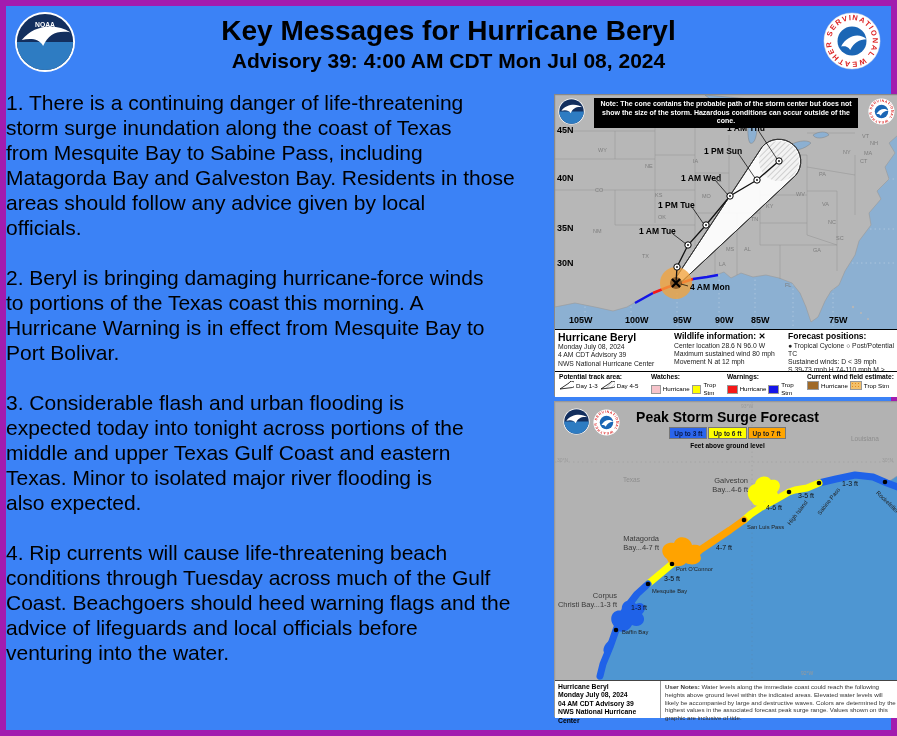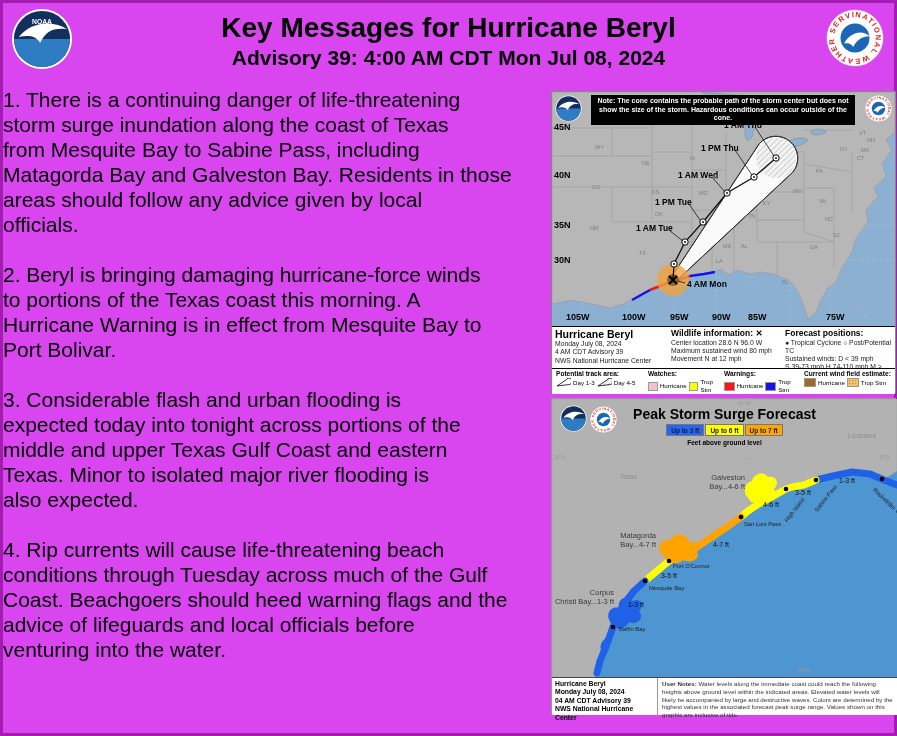--- a/index.html
+++ b/index.html
@@ -1,18 +1,18 @@
 <!DOCTYPE html>
 <html><head>
 <meta charset="utf-8">
 <style>
   html,body{margin:0;padding:0;background:#fff;}
   body{width:897px;height:736px;position:relative;font-family:"Liberation Sans",sans-serif;color:#000;overflow:hidden;}
   .b{font-weight:bold;}
-  #canvas{position:absolute;inset:0;background:#d946ef;border:3px solid #a21caf;box-sizing:border-box;}
+  #canvas{position:absolute;inset:0;background:#3b82f6;border:6px solid #a21caf;box-sizing:border-box;}
 
   
   .title-block{position:absolute;left:80px;right:80px;top:8px;text-align:center;}
   .title-main{font-size:28px;font-weight:bold;line-height:34px;}
   .title-sub{font-size:21px;font-weight:bold;line-height:26px;}
   .logo{position:absolute;}
   .logo svg{display:block;width:100%;height:100%;}
 
   
   .messages{position:absolute;left:0;top:84px;width:540px;font-size:21px;line-height:25px;}
@@ -235,21 +235,21 @@
     <span class="cl" style="left:118px;top:220px;">95W</span>
     <span class="cl" style="left:160px;top:220px;">90W</span>
     <span class="cl" style="left:196px;top:220px;">85W</span>
     <span class="cl" style="left:234px;top:220px;margin-top:47px;">80W</span>
     <span class="cl" style="left:274px;top:220px;">75W</span>
 
     <span class="tl" style="left:135px;top:187px;">4 AM Mon</span>
     <span class="tl" style="left:84px;top:131px;">1 AM Tue</span>
     <span class="tl" style="left:103px;top:105px;">1 PM Tue</span>
     <span class="tl" style="left:126px;top:78px;">1 AM Wed</span>
-    <span class="tl" style="left:149px;top:51px;">1 PM Thu</span>
+    <span class="tl" style="left:149px;top:51px;">1 PM Sun</span>
     <span class="tl" style="left:172px;top:28px;">1 AM Thu</span>
 
     <span class="cs" style="left:43px;top:52px;">WY</span>
     <span class="cs" style="left:90px;top:68px;">NE</span>
     <span class="cs" style="left:40px;top:92px;">CO</span>
     <span class="cs" style="left:100px;top:97px;">KS</span>
     <span class="cs" style="left:138px;top:63px;">IA</span>
     <span class="cs" style="left:147px;top:98px;">MO</span>
     <span class="cs" style="left:162px;top:82px;">IL</span>
     <span class="cs" style="left:103px;top:119px;">OK</span>

